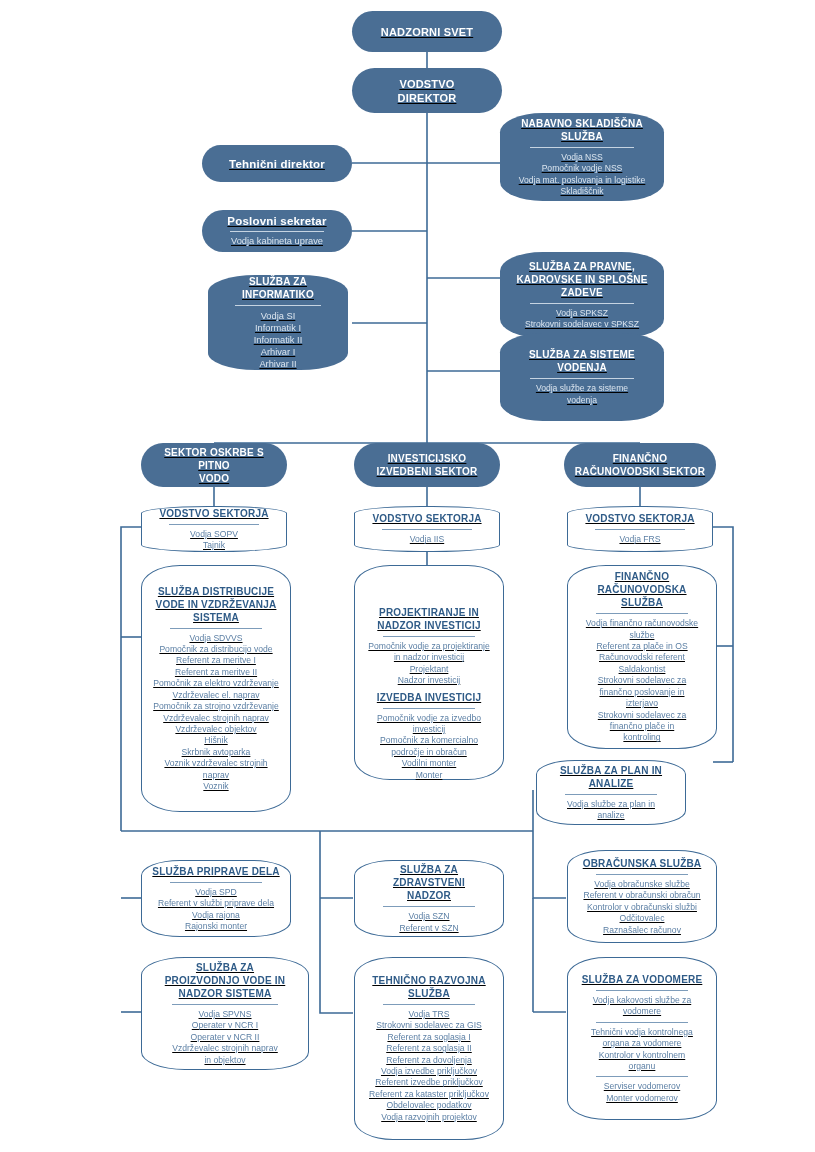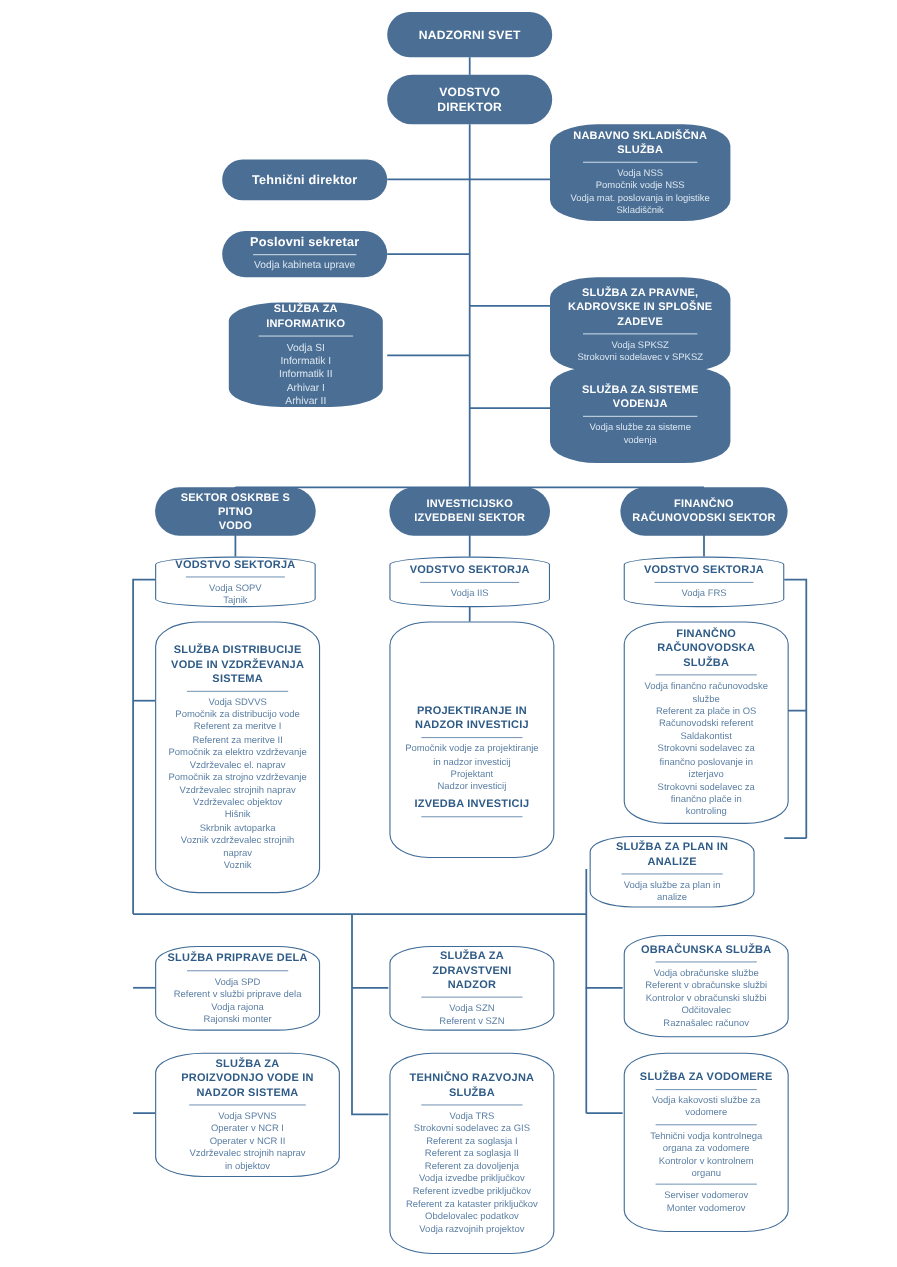--- a/index.html
+++ b/index.html
@@ -31,20 +31,21 @@
   .node {
     position: absolute;
     z-index: 2;
     display: flex;
     flex-direction: column;
     align-items: center;
     justify-content: center;
     text-align: center;
     padding: 7px 10px;
     border-radius: 46% / 16%;
+    text-decoration: underline;
   }
 
   
   .node.solid {
     background: #4a6e94;
     border: none;
   }
   .node.solid .title {
     color: #ffffff;
     font-weight: bold;
@@ -294,20 +295,28 @@
 NADZOR INVESTICIJ</div>
     <div class="rule"></div>
     <div class="items">
       <div class="item tiny" style="white-space: pre-line;">Pomočnik vodje za projektiranje
 in nadzor investicij</div>
       <div class="item tiny">Projektant</div>
       <div class="item tiny">Nadzor investicij</div>
     </div>
     <div class="title sm" style="margin-top:4px;">IZVEDBA INVESTICIJ</div>
     <div class="rule"></div>
+    <div class="items">
+      <div class="item tiny" style="white-space: pre-line;">Pomočnik vodje za izvedbo
+investicij</div>
+      <div class="item tiny" style="white-space: pre-line;">Pomočnik za komercialno
+področje in obračun</div>
+      <div class="item tiny">Vodilni monter</div>
+      <div class="item tiny">Monter</div>
+    </div>
   </div>
 
   <div class="node outline" style="left:567px; top:565px; width:150px; height:184px; border-radius:26% / 11%;">
     <div class="title sm" style="white-space: pre-line;">FINANČNO
 RAČUNOVODSKA SLUŽBA</div>
     <div class="rule"></div>
     <div class="items">
       <div class="item tiny" style="white-space: pre-line;">Vodja finančno računovodske
 službe</div>
       <div class="item tiny">Referent za plače in OS</div>
@@ -383,21 +392,21 @@
       <div class="item tiny">Obdelovalec podatkov</div>
       <div class="item tiny">Vodja razvojnih projektov</div>
     </div>
   </div>
 
   <div class="node outline" style="left:567px; top:850px; width:150px; height:93px; border-radius:26% / 18%;">
     <div class="title sm">OBRAČUNSKA SLUŽBA</div>
     <div class="rule"></div>
     <div class="items">
       <div class="item tiny">Vodja obračunske službe</div>
-      <div class="item tiny">Referent v obračunske službi</div>
+      <div class="item tiny">Referent v obračunski obračun</div>
       <div class="item tiny">Kontrolor v obračunski službi</div>
       <div class="item tiny">Odčitovalec</div>
       <div class="item tiny">Raznašalec računov</div>
     </div>
   </div>
 
   <div class="node outline" style="left:567px; top:957px; width:150px; height:163px; border-radius:26% / 12%;">
     <div class="title sm">SLUŽBA ZA VODOMERE</div>
     <div class="rule"></div>
     <div class="items">

